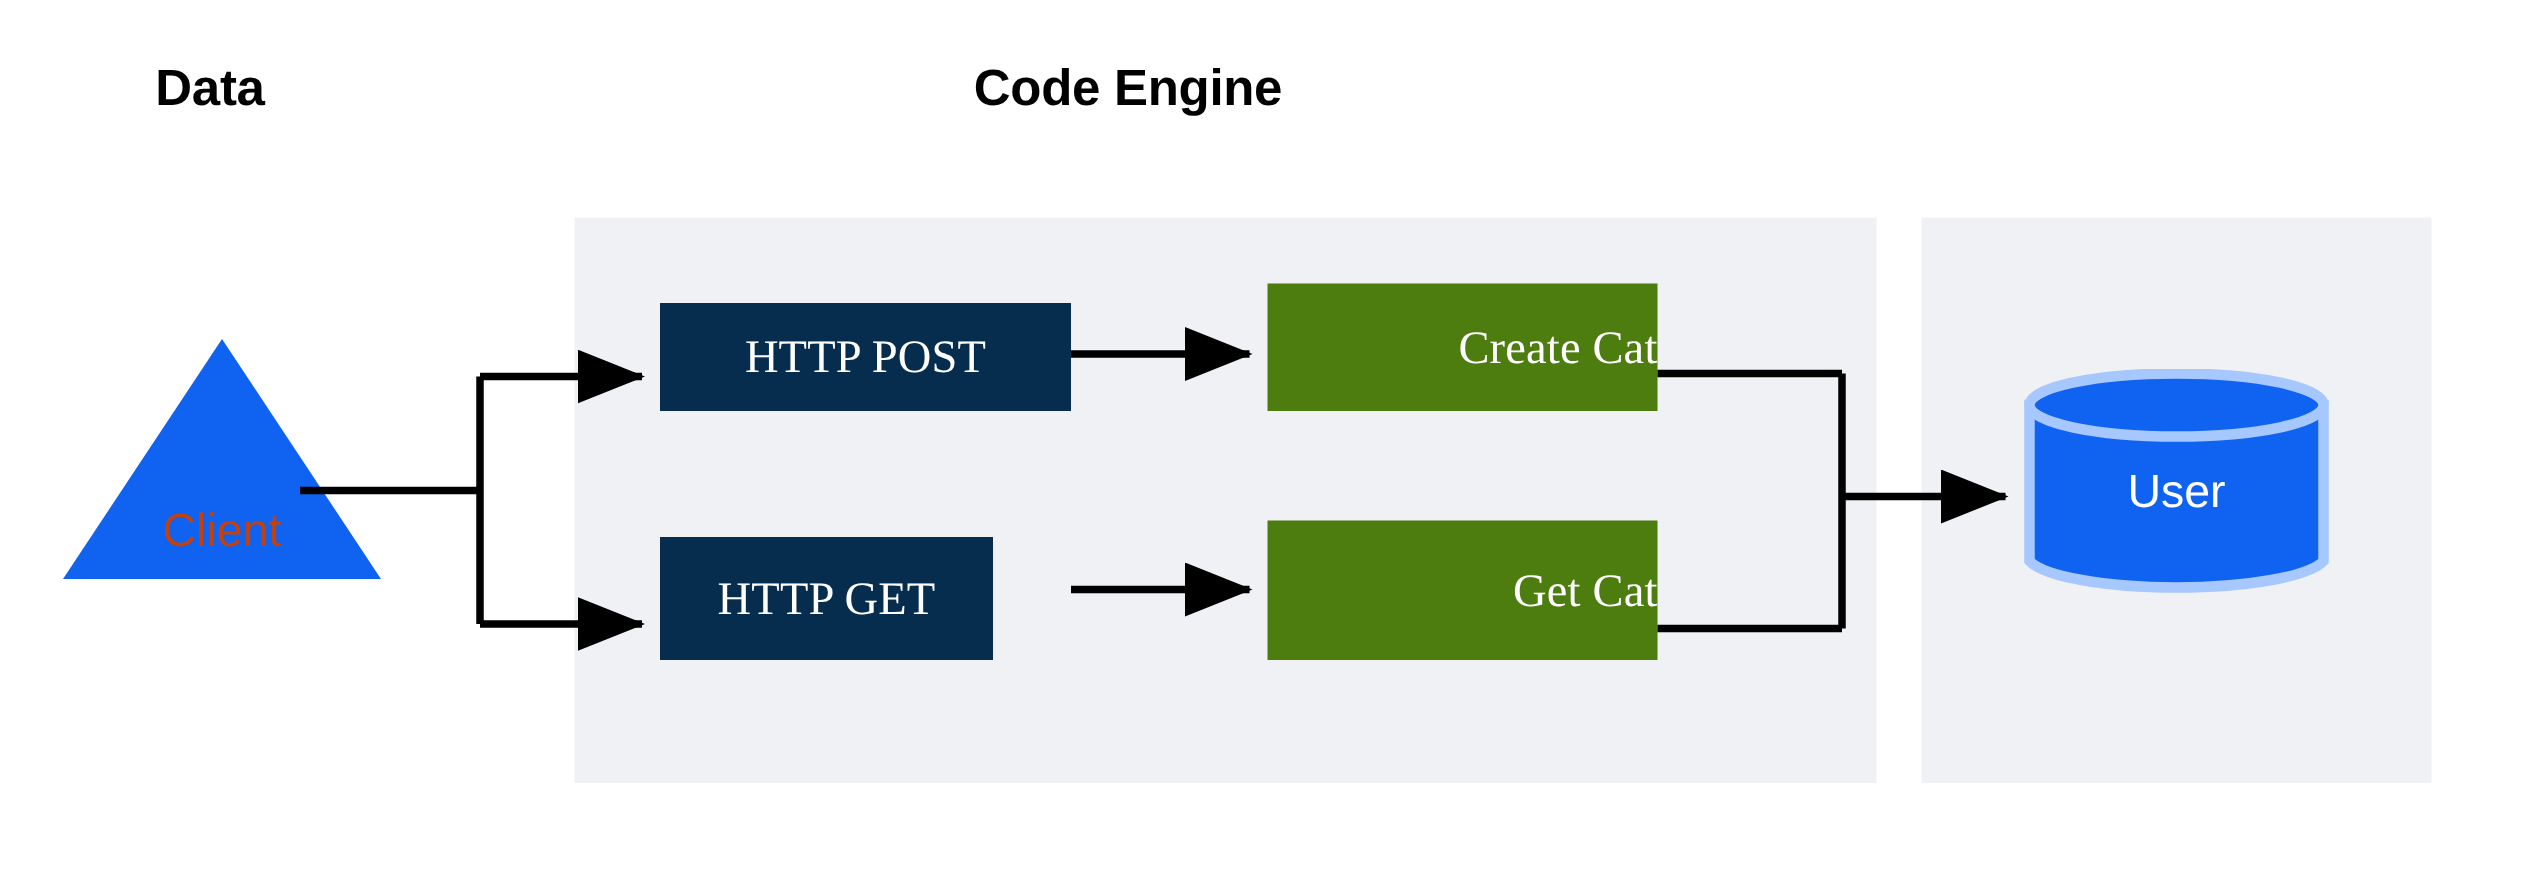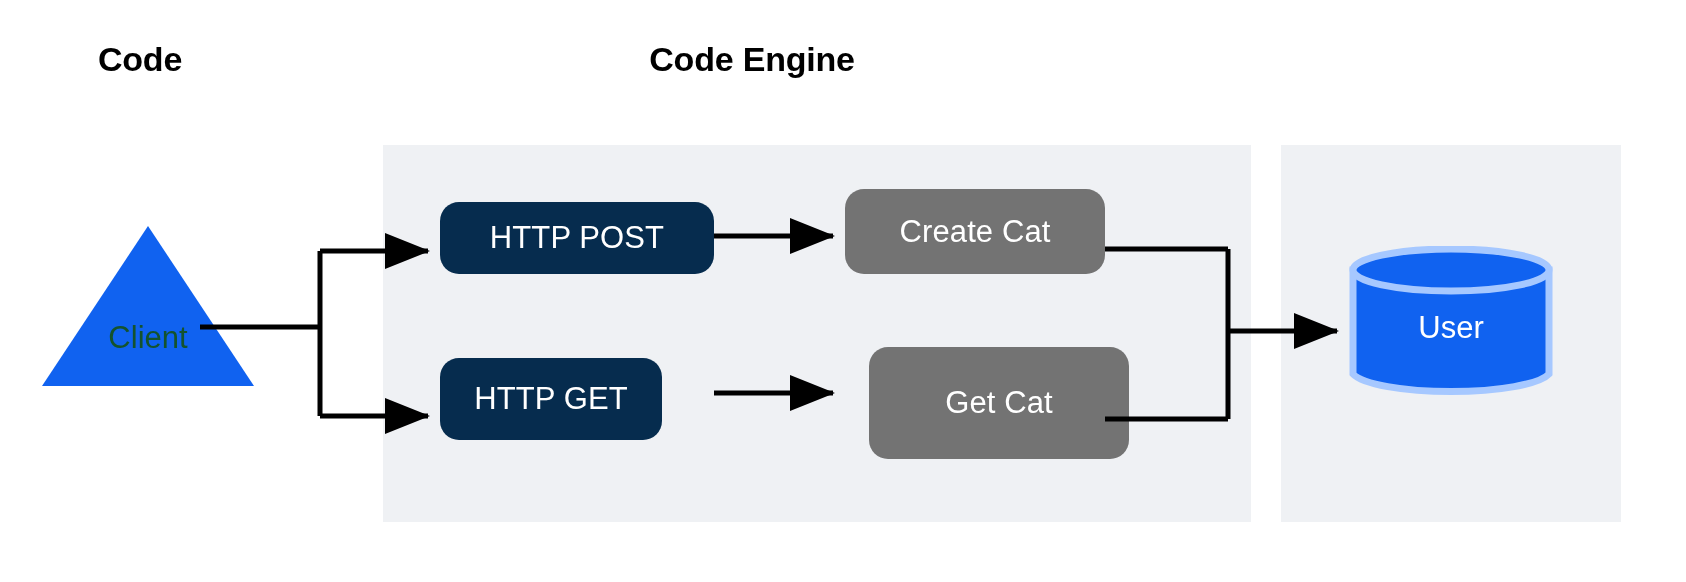--- a/index.html
+++ b/index.html
@@ -32,38 +32,38 @@
     position: absolute;
     background: #eff1f4;
   }
   .node-box {
     position: absolute;
     display: flex;
     align-items: center;
     justify-content: center;
     color: #ffffff;
     font-size: 31px;
-    font-family: Liberation Sans, sans-serif;
+    font-family: Liberation Serif, serif;
     letter-spacing: 0.1px;
-    border-radius: 19px;
   }
   .node-box.navy { background: #062c4e; }
-  .node-box.blue { background: #737373; }
+  .node-box.blue { background: #4d7c0f; justify-content: flex-end; }
 
   .triangle-wrap {
     position: absolute;
   }
   .triangle-label {
     position: absolute;
     width: 100%;
     text-align: center;
-    color: #14532d;
+    color: #c2410c;
     font-size: 31px;
     font-family: "Liberation Sans", sans-serif;
     pointer-events: none;
+    margin-top: 16px;
   }
   .cyl-wrap { position: absolute; }
   .cyl-label {
     position: absolute;
     width: 100%;
     text-align: center;
     color: #ffffff;
     font-size: 31px;
     font-family: "Liberation Sans", sans-serif;
     pointer-events: none;
@@ -77,21 +77,21 @@
   }
 </style>
 </head>
 <body>
 
 <div id="canvas">
 
   <div class="panel" style="left:383px; top:145px; width:868px; height:377px;"></div>
   <div class="panel" style="left:1281px; top:145px; width:340px; height:377px;"></div>
 
-  <div class="zone-label" style="left:140px; top:40px;">Code</div>
+  <div class="zone-label" style="left:140px; top:40px;">Data</div>
   <div class="zone-label" style="left:752px; top:40px;">Code Engine</div>
 
   <div class="triangle-wrap" style="left:42px; top:226px; width:212px; height:160px;">
     <svg width="212" height="160" viewBox="0 0 212 160">
       <polygon points="106,0 212,160 0,160" fill="#1062f0"></polygon>
     </svg>
     <div class="triangle-label" style="top:94px; left:0;">Client</div>
   </div>
 
   <div class="node-box navy" style="left:440px; top:202px; width:274px; height:72px;">
@@ -99,21 +99,21 @@
   </div>
 
   <div class="node-box blue" style="left:845px; top:189px; width:260px; height:85px;">
     <span>Create Cat</span>
   </div>
 
   <div class="node-box navy" style="left:440px; top:358px; width:222px; height:82px;">
     <span>HTTP GET</span>
   </div>
 
-  <div class="node-box blue" style="left:845px; top:347px; width:260px; height:112px;margin-left:24px;">
+  <div class="node-box blue" style="left:845px; top:347px; width:260px; height:93px;">
     <span>Get Cat</span>
   </div>
 
   <div class="cyl-wrap" style="left:1349px; top:246px; width:204px; height:152px;">
     <svg width="204" height="152" viewBox="0 0 204 152">
       <path d="M4,24 L4,128 A100,22 0 0 0 200,128 L200,24 Z" fill="#1062f0" stroke="#a6c8ff" stroke-width="7"></path>
       <ellipse cx="102" cy="24" rx="98" ry="21" fill="#1062f0" stroke="#a6c8ff" stroke-width="7"></ellipse>
     </svg>
     <div class="cyl-label" style="top:64px; left:0;">User</div>
   </div>

